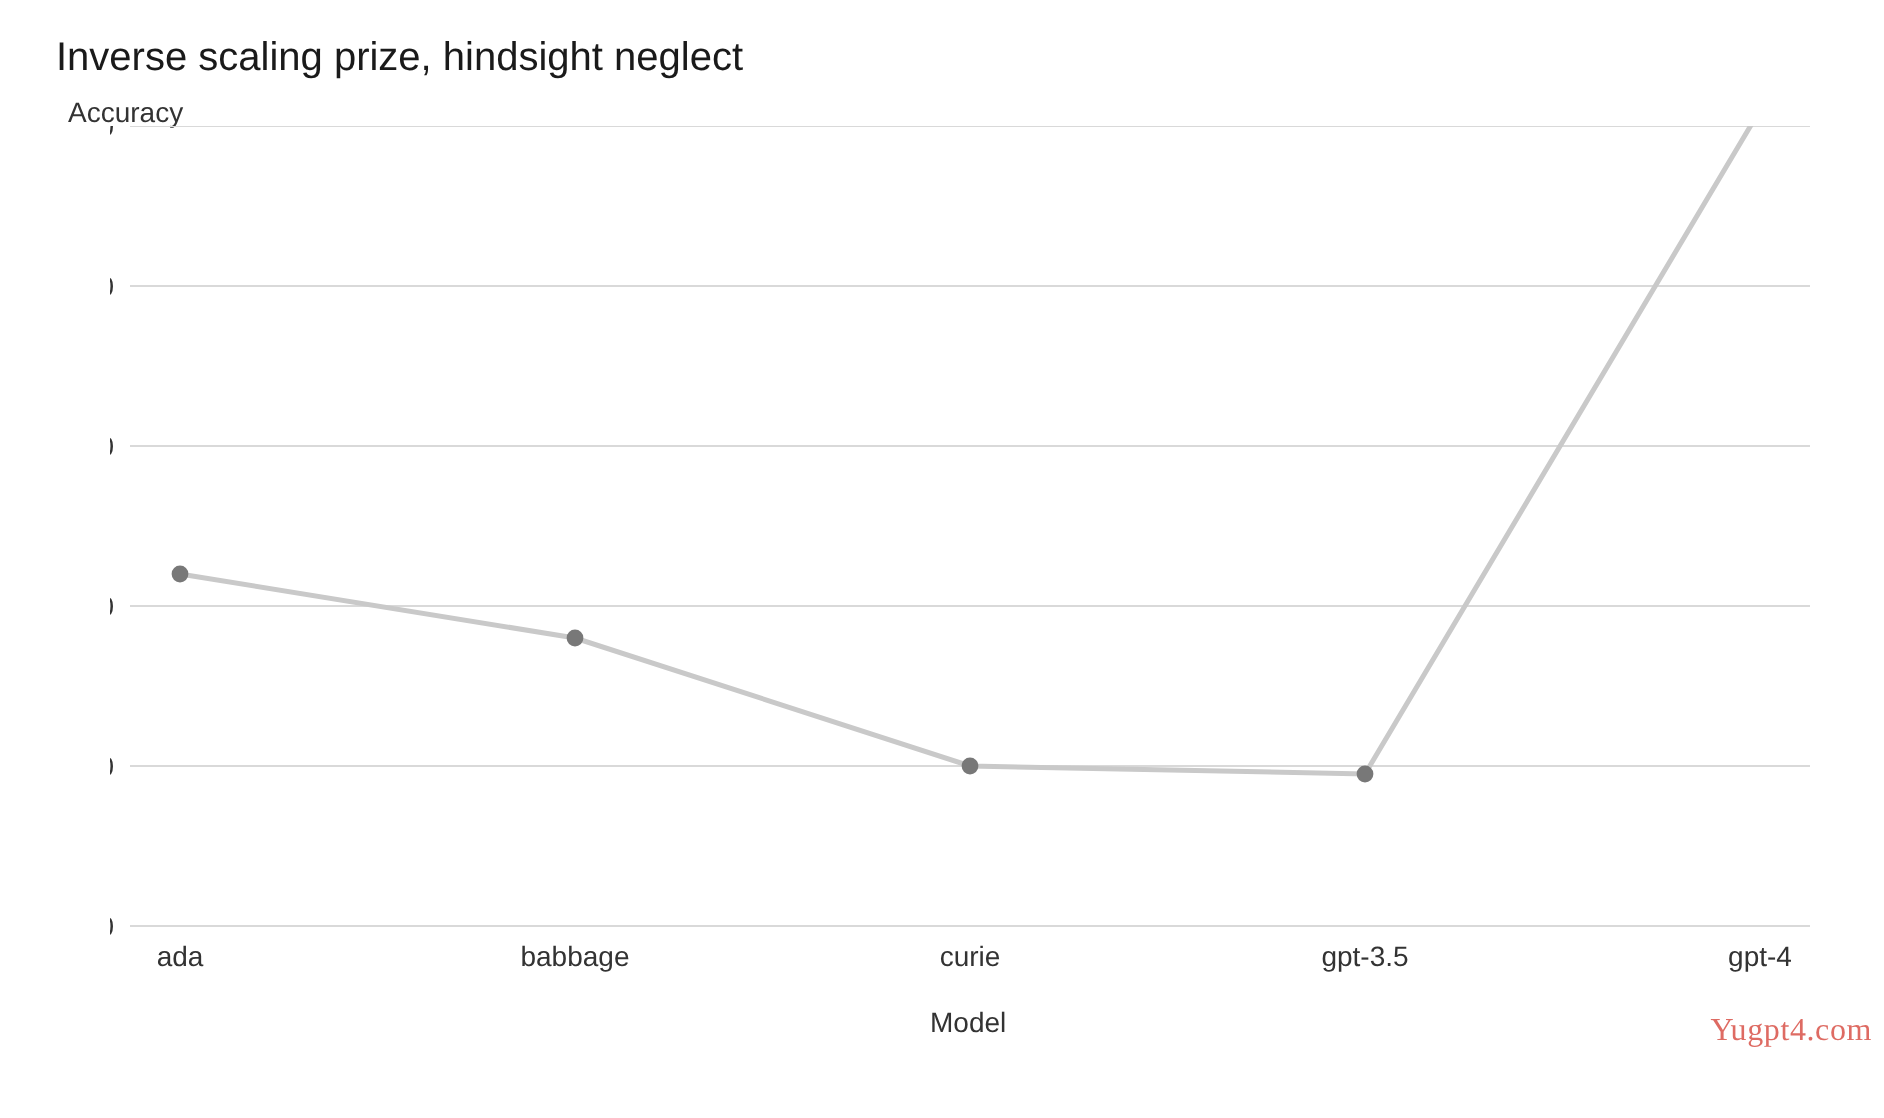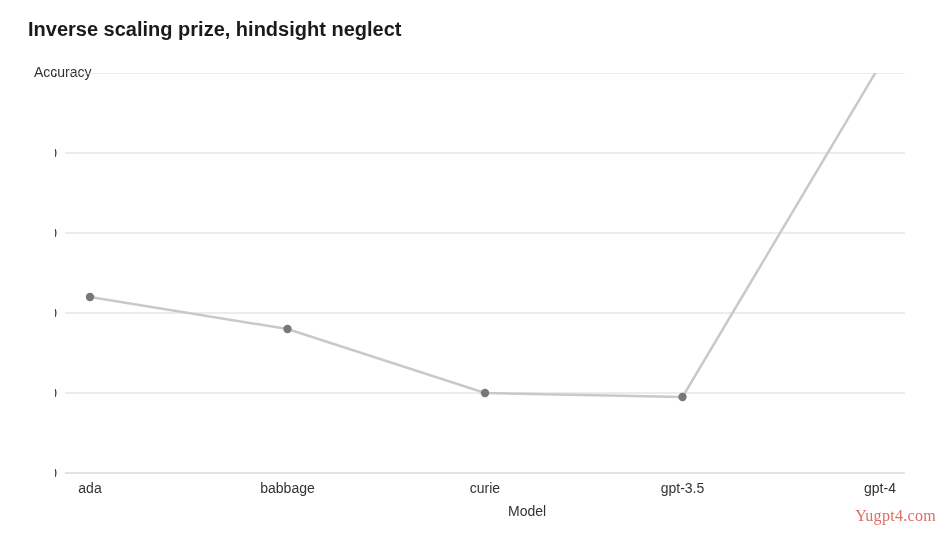--- a/index.html
+++ b/index.html
@@ -11,34 +11,34 @@
     font-family: "Segoe UI", Arial, sans-serif;
     color: #222;
     position: relative;
     overflow: hidden;
   }
   .title {
     position: absolute;
     left: 28px;
     top: 18px;
     font-size: 20px;
-    font-weight: 700;
+    font-weight: 400;
     color: #1a1a1a;
   }
   .ylabel {
     position: absolute;
     left: 34px;
-    top: 64px;
+    top: 48px;
     font-size: 14px;
     color: #333;
   }
   .plot {
     position: absolute;
     left: 55px;
-    top: 73px;
+    top: 63px;
     width: 860px;
     height: 430px;
     text-align: right;
   }
   .xlabel {
     position: absolute;
     font-size: 14px;
     color: #333;
   }
   .watermark {
@@ -81,15 +81,15 @@
       <circle cx="627.5" cy="324" r="4.2" fill="#787878"></circle>
       <circle cx="825" cy="-8" r="4.2" fill="#787878"></circle>
       <text x="35" y="420" text-anchor="middle" class="tick">ada</text>
       <text x="232.5" y="420" text-anchor="middle" class="tick">babbage</text>
       <text x="430" y="420" text-anchor="middle" class="tick">curie</text>
       <text x="627.5" y="420" text-anchor="middle" class="tick">gpt-3.5</text>
       <text x="825" y="420" text-anchor="middle" class="tick">gpt-4</text>
     </svg>
 </div>
 
-<div class="xlabel" id="xlabel" style="left: 465px; top: 503px; margin-left: 43px;">Model</div>
+<div class="xlabel" id="xlabel" style="left: 465px; top: 503px;">Model</div>
 
 <div class="watermark">Yugpt4.com</div>
 
 </body></html>

